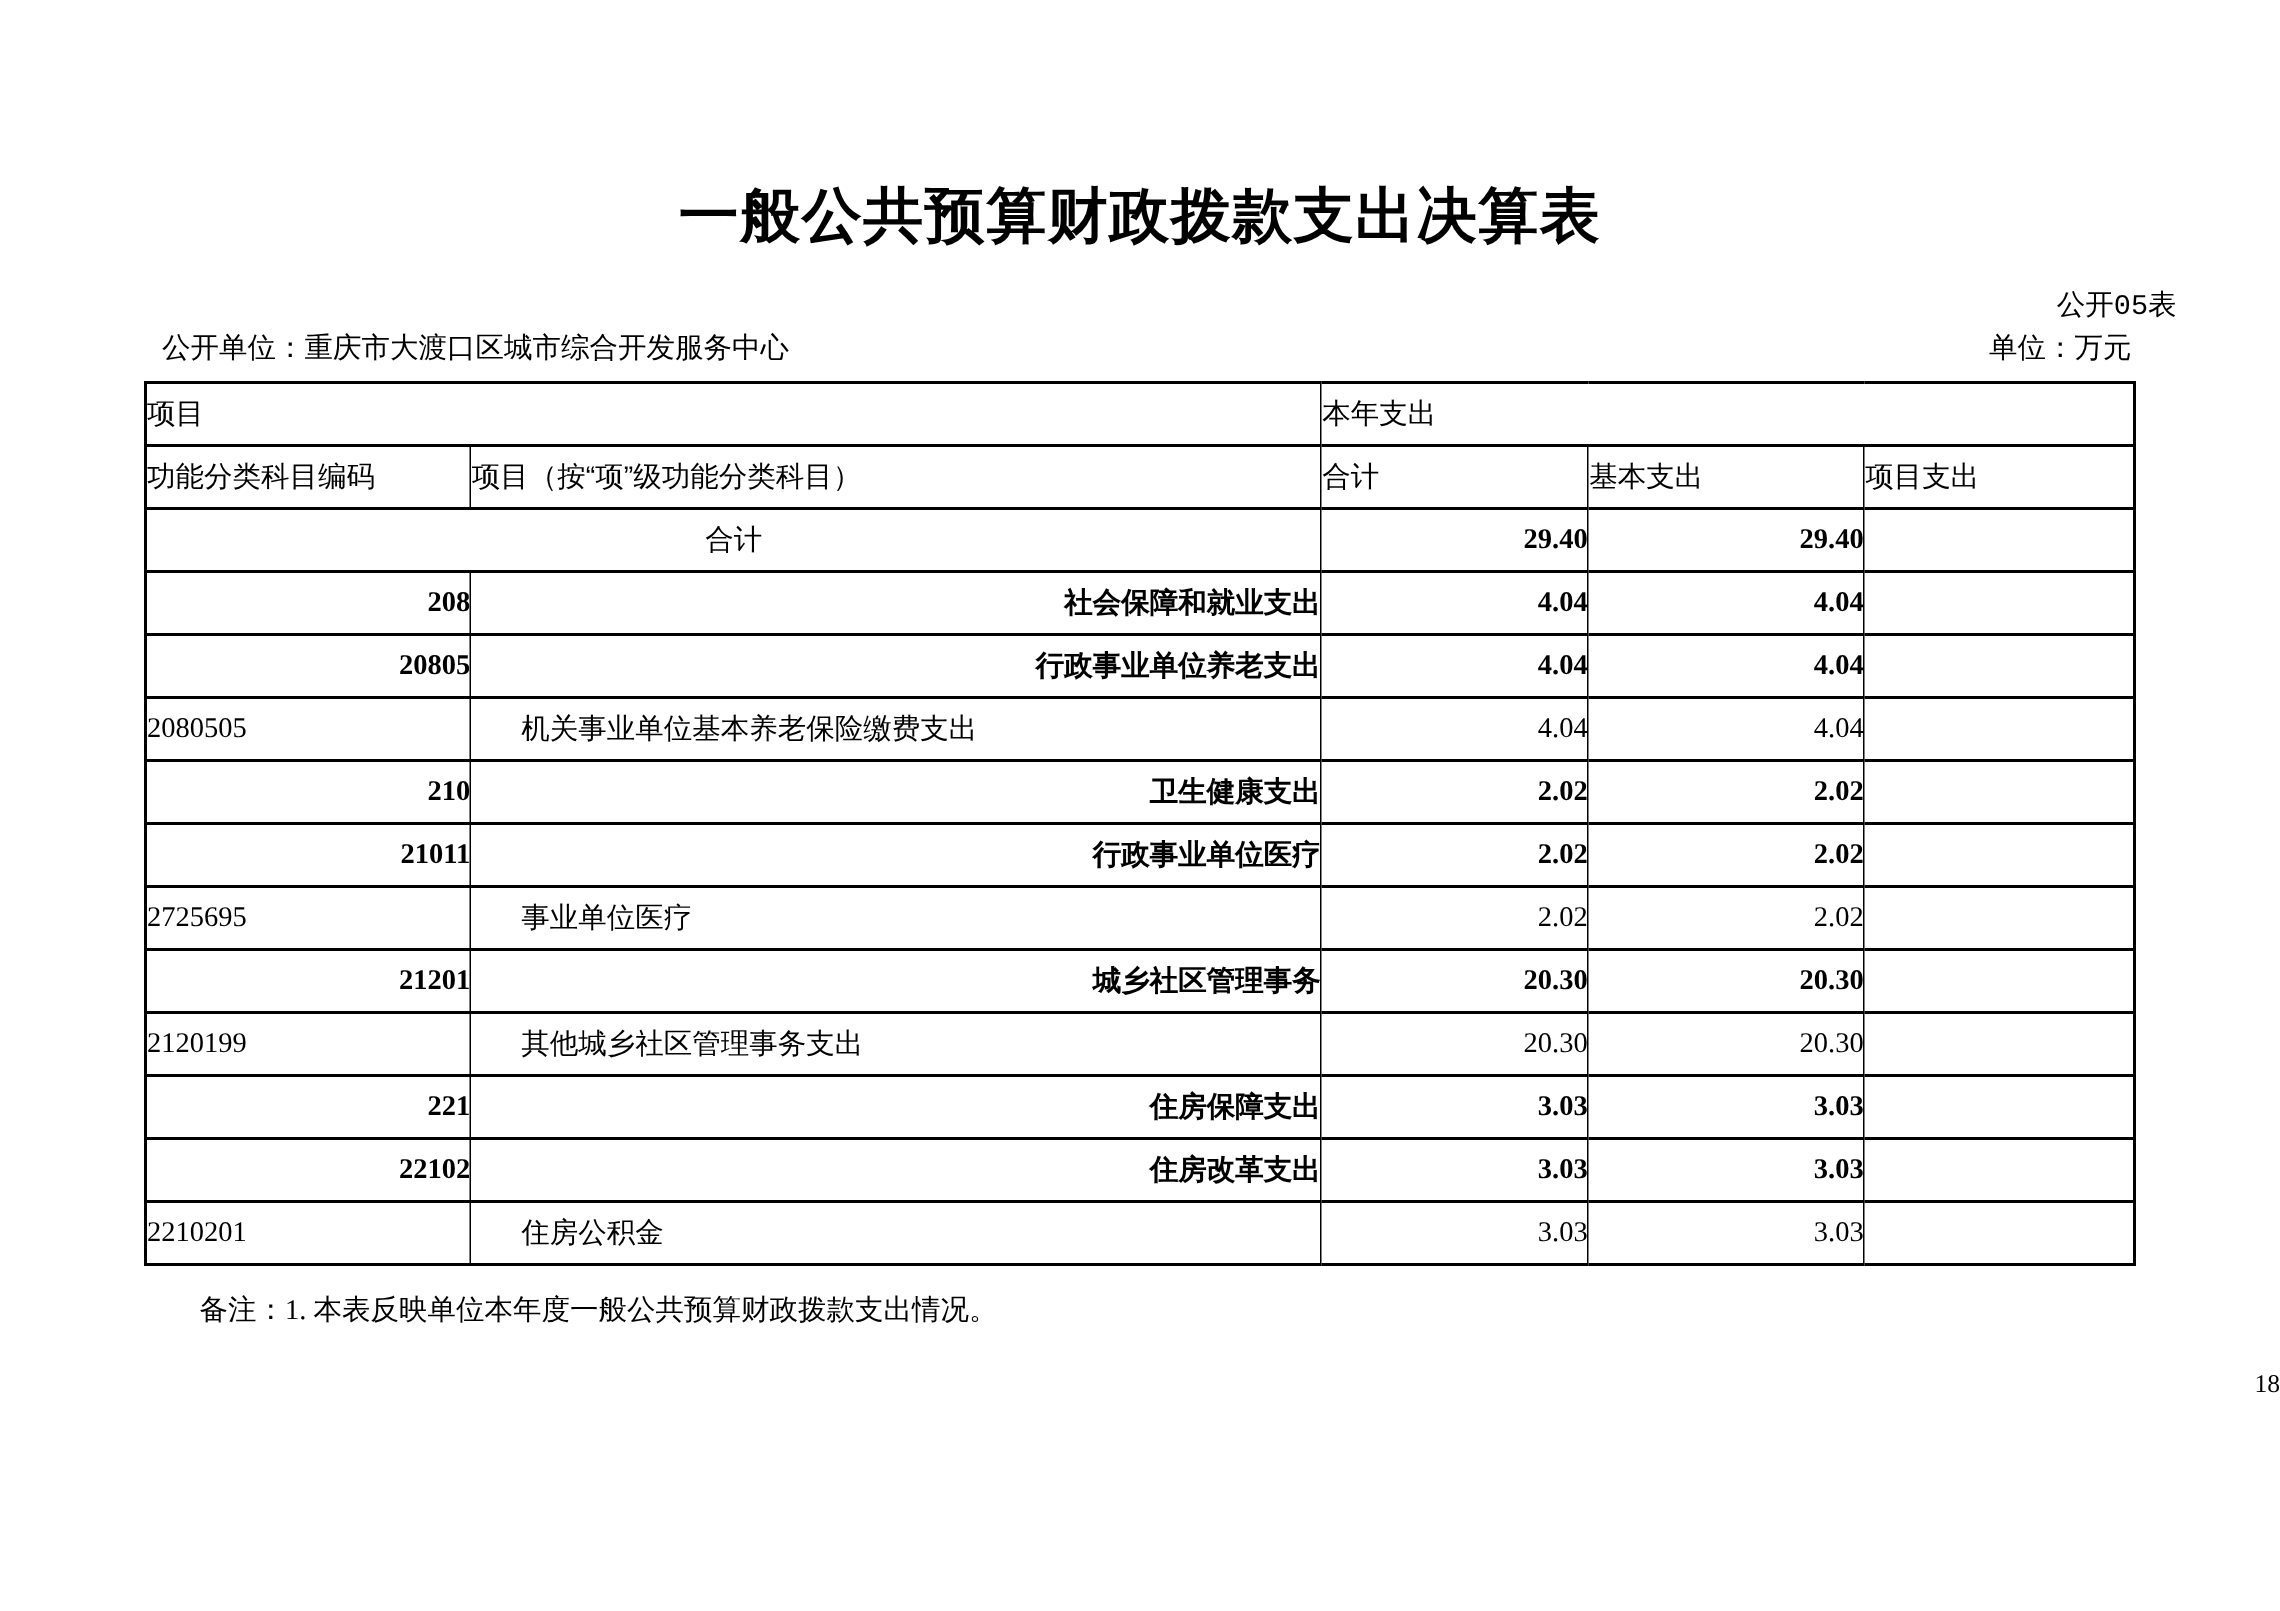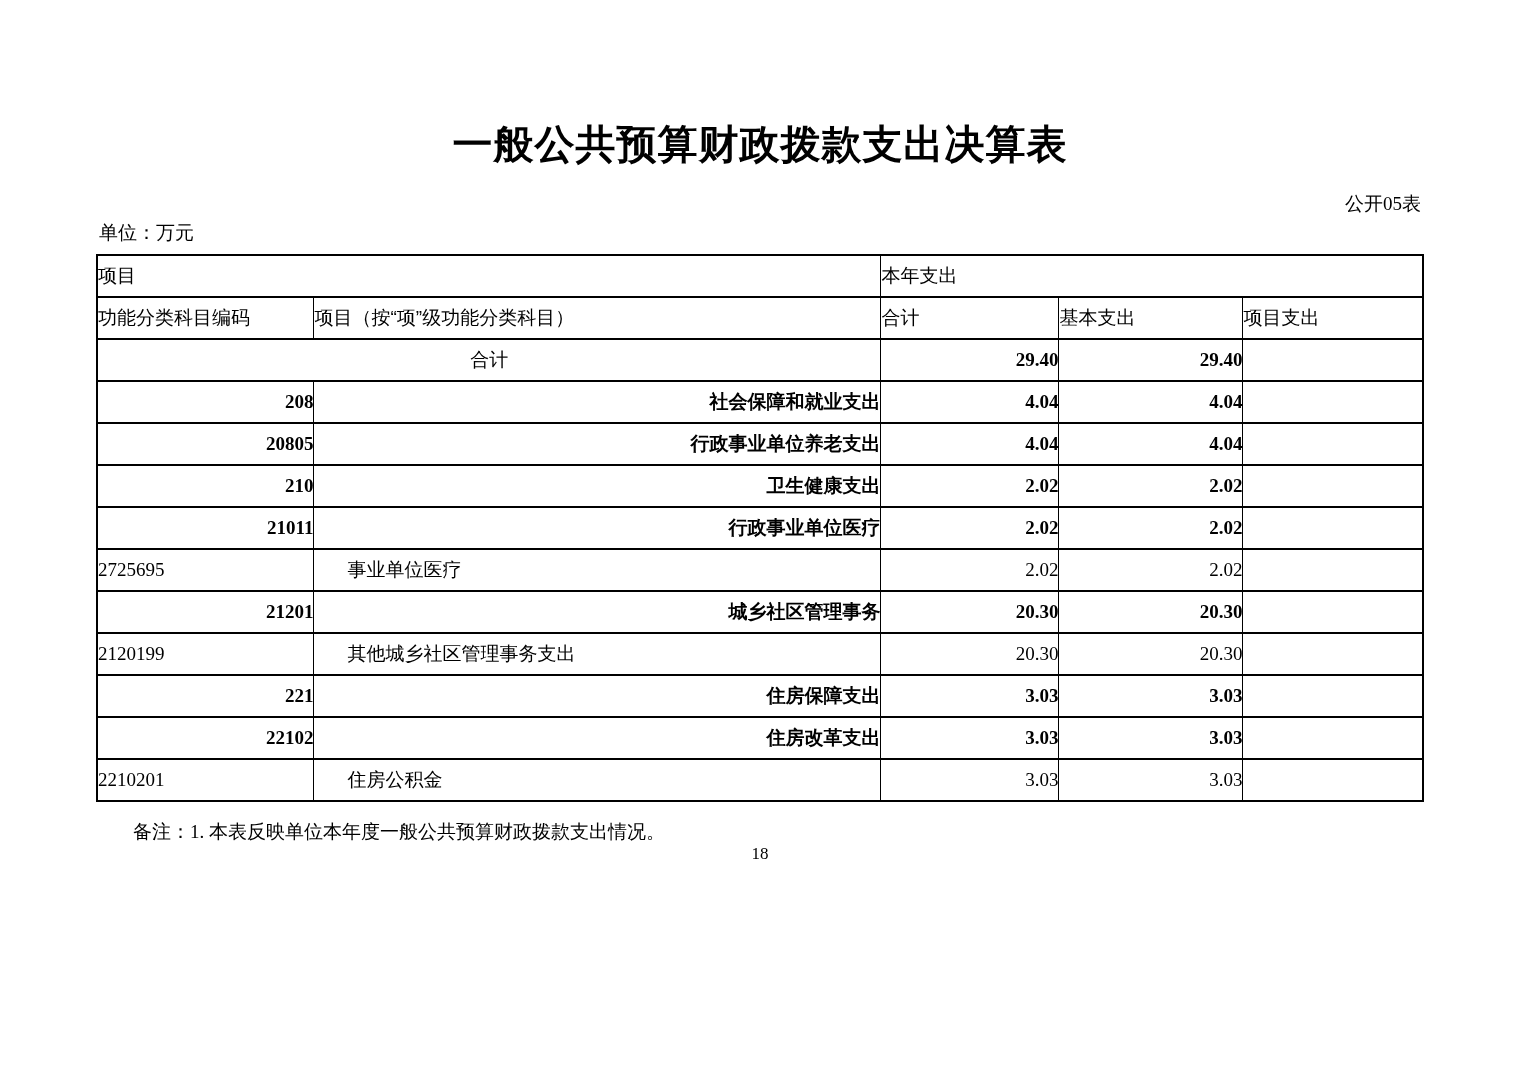--- a/index.html
+++ b/index.html
@@ -20,24 +20,25 @@
     margin: 4px;
     padding-top: 116px;
     text-align: center;
     font-family: "Liberation Sans", "DejaVu Sans", sans-serif;
     font-size: 40px;
     font-weight: bold;
     letter-spacing: 1px;
     line-height: 1.2;
   }
   .meta-right {
-    margin: 26px 99px 0 99px;
+    margin: 26px 69px 0 99px;
     text-align: right;
     font-size: 19px;
     line-height: 1.1;
+    font-family: Liberation Mono, monospace;
   }
   .meta-between {
     margin: 8px 99px 0 99px;
     display: flex;
     justify-content: space-between;
     font-size: 19px;
     line-height: 1.1;
   }
   .meta-between .left { padding-left: 9px; }
   table.main {
@@ -71,34 +72,36 @@
   tr.bold-row td { font-weight: bold; text-align: right; }
   tr.total-row td.center { font-weight: normal; }
   tr.total-row td.num { font-weight: bold; }
   tr.indent-row td.item { padding-left: 33px; }
   .note {
     margin: 19px 0 0 133px;
     font-size: 19px;
     line-height: 1.2;
   }
   .page-number {
-    text-align: center;
+    margin-top: 27px;
+    text-align: right;
     font-size: 17px;
   }
 </style>
 </head>
 <body>
 
 <h1 class="title">一般公共预算财政拨款支出决算表</h1>
 
 <div class="meta-right">
   <span>公开05表</span>
 </div>
 
 <div class="meta-between">
+  <span class="left">公开单位：重庆市大渡口区城市综合开发服务中心</span>
   <span class="right">单位：万元</span>
 </div>
 
 <table class="main">
   <colgroup>
     <col style="width:217px">
     <col style="width:567px">
     <col style="width:178px">
     <col style="width:184px">
     <col style="width:180px">
@@ -130,20 +133,27 @@
         <td class="cell num">4.04</td>
         <td class="cell num"></td>
       </tr>
       <tr class="bold-row">
         <td class="cell code">20805</td>
         <td class="cell item">行政事业单位养老支出</td>
         <td class="cell num">4.04</td>
         <td class="cell num">4.04</td>
         <td class="cell num"></td>
       </tr>
+      <tr class="indent-row">
+        <td class="cell code">2080505</td>
+        <td class="cell item">机关事业单位基本养老保险缴费支出</td>
+        <td class="cell num">4.04</td>
+        <td class="cell num">4.04</td>
+        <td class="cell num"></td>
+      </tr>
       <tr class="bold-row">
         <td class="cell code">210</td>
         <td class="cell item">卫生健康支出</td>
         <td class="cell num">2.02</td>
         <td class="cell num">2.02</td>
         <td class="cell num"></td>
       </tr>
       <tr class="bold-row">
         <td class="cell code">21011</td>
         <td class="cell item">行政事业单位医疗</td>

